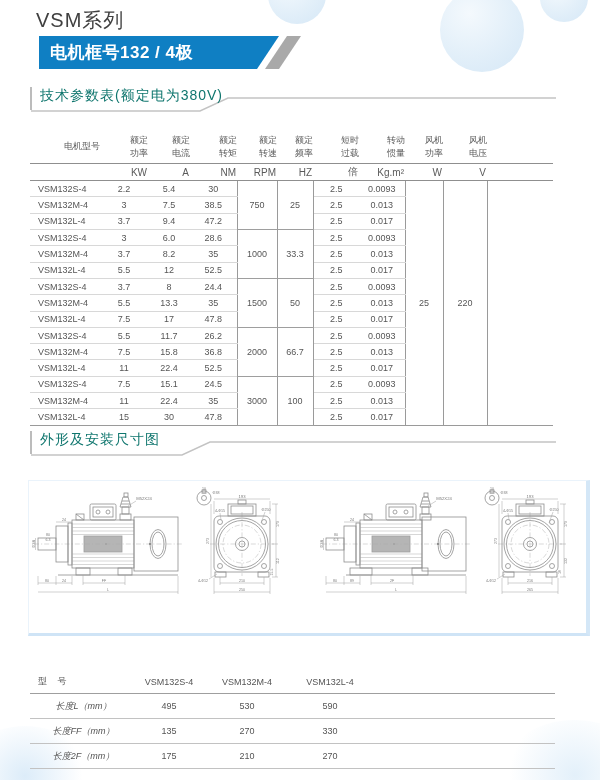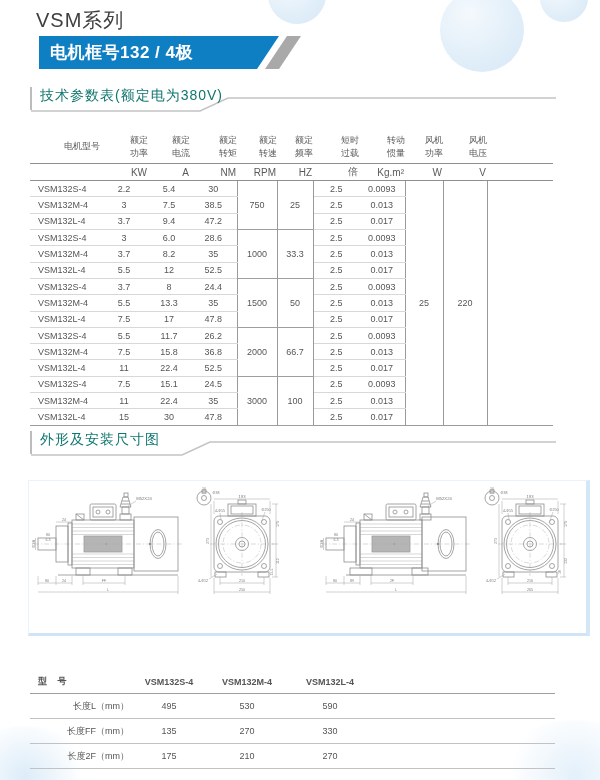--- a/index.html
+++ b/index.html
@@ -61,24 +61,24 @@
   .motor .plate{fill:#a9a9a9;stroke:#8e8e8e;opacity:.85;}
   .motor .cl{stroke:#9f9f9f;stroke-width:.4;stroke-dasharray:5 2 1.2 2;fill:none;}
   .motor .dot{fill:#666;stroke:none;}
   .motor .dim line{stroke:#a3a3a3;stroke-width:.5;}
   .motor text{fill:#7b7b7b;font-size:4.2px;text-anchor:middle;font-family:"Liberation Sans","DejaVu Sans",sans-serif;}
   .motor text.s{font-size:3.6px;}
 
   
   .dims-wrap{position:absolute;left:30px;top:670px;}
   #dims{border-collapse:collapse;table-layout:fixed;width:525px;color:#555;}
-  #dims th{font-weight:bold;height:21px;font-size:9px;border-bottom:1px solid #9f9f9f;text-align:center;}
+  #dims th{font-weight:normal;height:21px;font-size:9px;border-bottom:1px solid #9f9f9f;text-align:center;}
   #dims th.lbl{text-align:left;padding-left:8px;letter-spacing:4px;}
   #dims td{height:22px;font-size:9px;border-bottom:1px solid #c2c2c2;text-align:center;}
-  #dims td.lbl{text-align:right;padding-left:8px;letter-spacing:0;}
+  #dims td.lbl{text-align:center;padding-left:8px;letter-spacing:0;font-style:italic;}
 </style>
 </head>
 <body>
 
 <div class="page">
 
   <div class="bubble b1"></div>
   <div class="bubble b2"></div>
   <div class="bubble b3"></div>
   <div class="corner-bl"></div>

